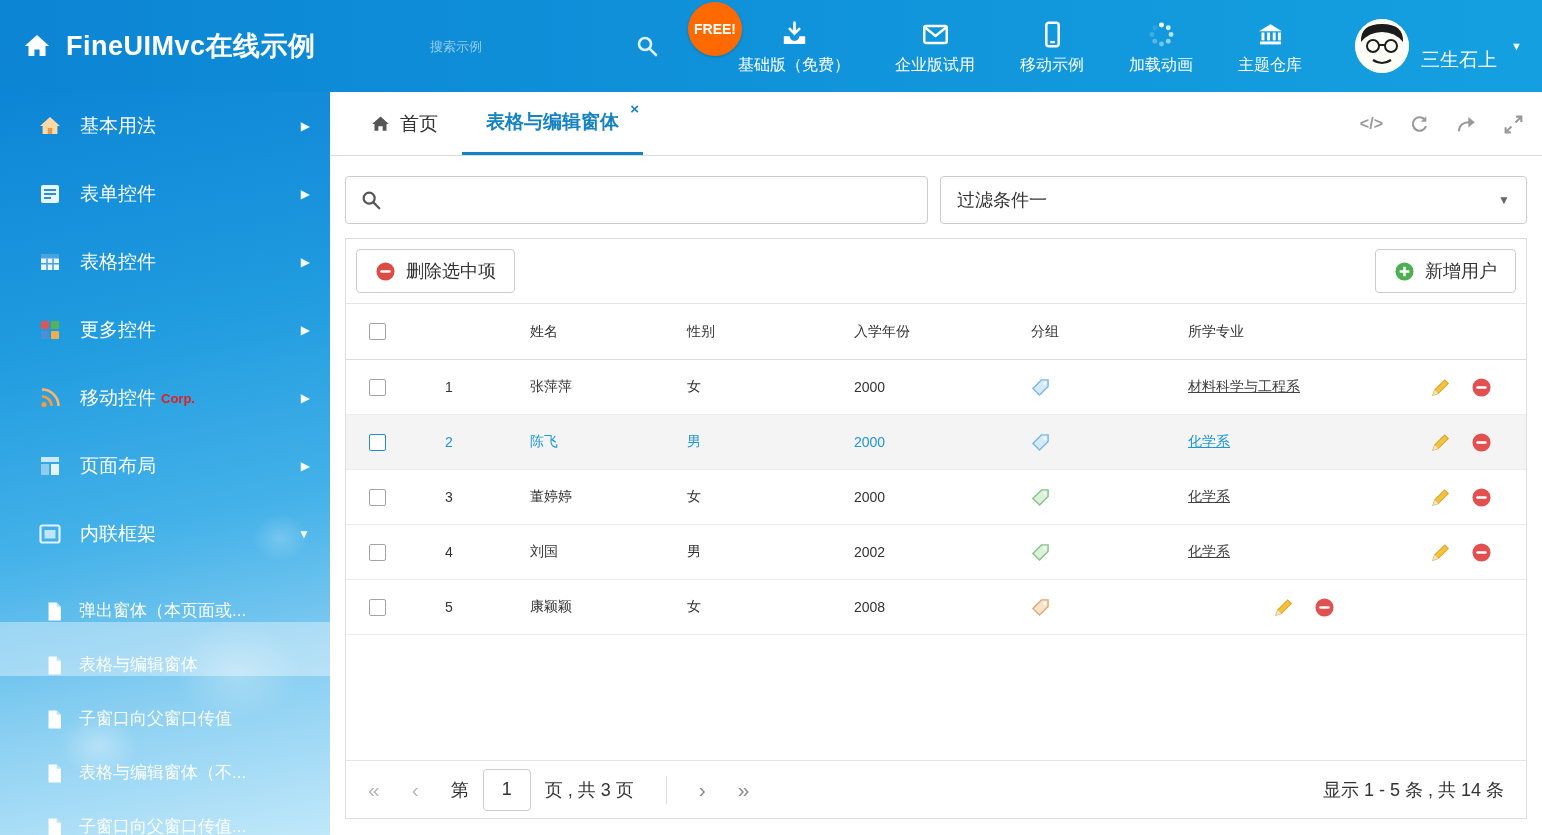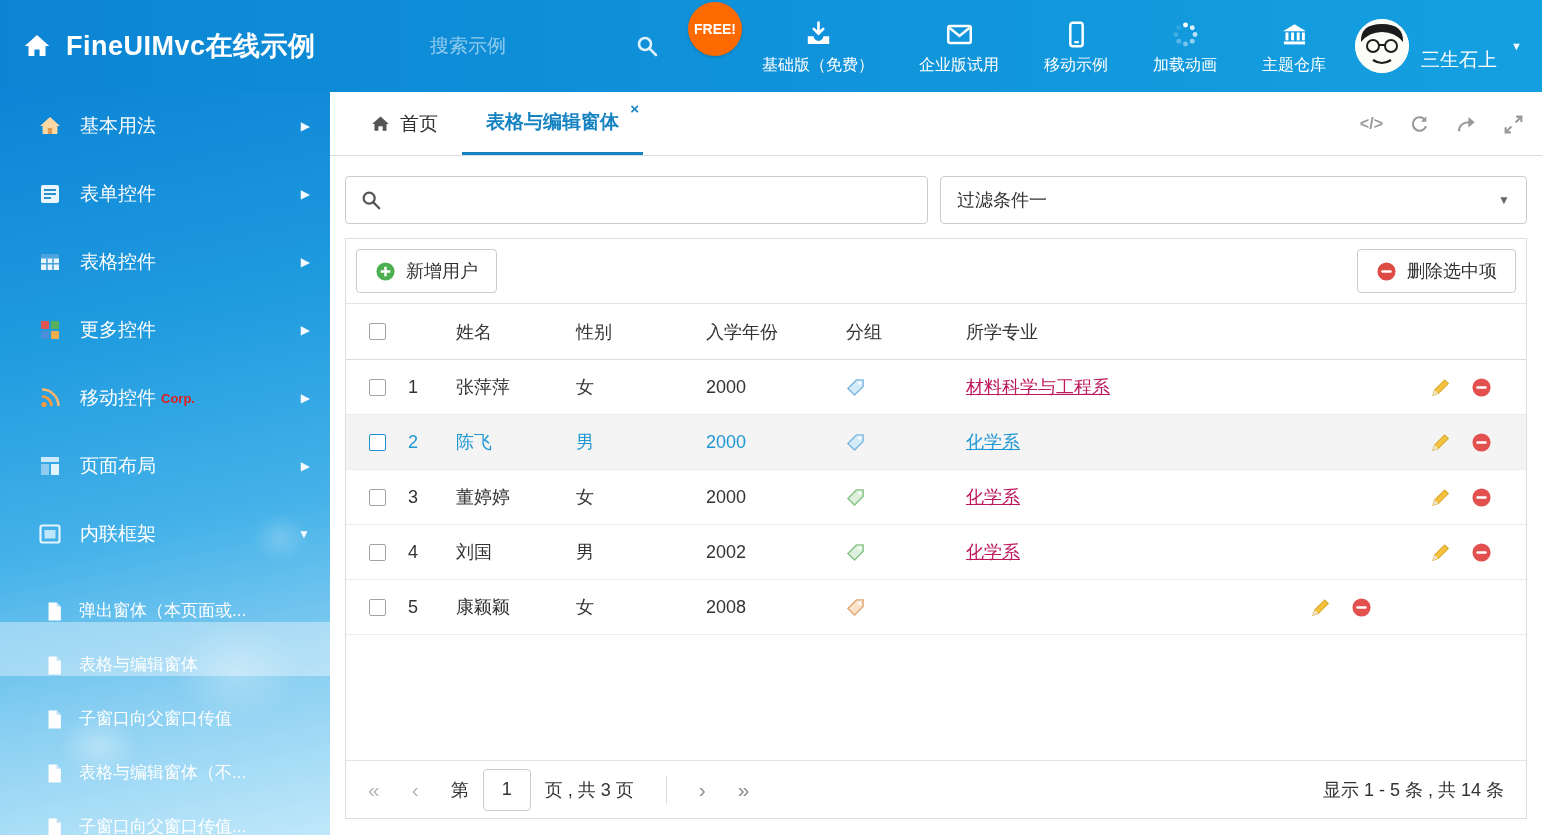--- a/index.html
+++ b/index.html
@@ -4,24 +4,24 @@
 <title>FineUIMvc</title>
 <style>
   * { margin:0; padding:0; box-sizing:border-box; }
   html,body { width:1542px; height:835px; overflow:hidden; font-family:"Liberation Sans",sans-serif; background:#fff; }
 
   
   .header { position:relative; height:92px; background:linear-gradient(90deg,#0c85d4,#14a0e0); display:flex; align-items:center; color:#fff; }
   .brand { width:330px; display:flex; align-items:center; gap:14px; padding-left:22px; flex:none; }
   .brand-title { font-size:27px; font-weight:bold; letter-spacing:.5px; white-space:nowrap; }
   .hdr-search { display:flex; align-items:center; gap:55px; margin-left:100px; }
-  .hdr-search input { background:transparent; border:none; outline:none; color:#fff; font-size:19px; width:150px; font-family:inherit; }
+  .hdr-search input { background:transparent; border:none; outline:none; color:#fff; font-size:13px; width:150px; font-family:inherit; }
   .hdr-search input::placeholder { color:rgba(255,255,255,.55); }
   .free-badge { position:absolute; left:688px; top:2px; width:54px; height:54px; border-radius:50%; background:#ff6a00; color:#fff; font-size:14px; font-weight:bold; display:flex; align-items:center; justify-content:center; z-index:3; box-shadow:0 1px 3px rgba(0,0,0,.2); }
-  .hdr-nav { position:absolute; left:762px; top:0; height:92px; display:flex; gap:45px; align-items:center; }
+  .hdr-nav { position:absolute; left:738px; top:0; height:92px; display:flex; gap:45px; align-items:center; }
   .nav-item { display:flex; flex-direction:column; align-items:center; gap:7px; color:#fff; text-decoration:none; cursor:pointer; padding-top:4px; }
   .nav-item .nlabel { font-size:16px; white-space:nowrap; }
   .user { position:absolute; right:20px; top:0; height:92px; display:flex; align-items:center; gap:12px; cursor:pointer; }
   .avatar { width:54px; height:54px; border-radius:50%; background:#fff; overflow:hidden; flex:none; }
   .user-name { font-size:19px;margin-top:28px; }
   .user .caret { font-size:11px; margin-left:2px; }
 
   
   .layout { display:flex; height:743px; }
 
@@ -58,27 +58,27 @@
   .search-box { flex:1; display:flex; align-items:center; border:1px solid #ccc; border-radius:4px; height:48px; padding:0 14px; }
   .search-box input { flex:1; border:none; outline:none; font-size:18px; color:#333; font-family:inherit; }
   .search-box input::placeholder { color:#999; }
   .filter-box { flex:1; display:flex; align-items:center; justify-content:space-between; border:1px solid #ccc; border-radius:4px; height:48px; padding:0 16px; font-size:18px; color:#333; cursor:pointer; }
   .filter-box .caret { color:#666; font-size:12px; }
 
   .grid-panel { flex:1; border:1px solid #ddd; display:flex; flex-direction:column; overflow:hidden; min-height:0; }
   .toolbar { display:flex; justify-content:space-between; padding:10px; border-bottom:1px solid #e5e5e5; flex:none; }
   .btn { display:flex; align-items:center; gap:10px; border:1px solid #ccc; border-radius:4px; background:#fff; height:44px; padding:0 18px; font-size:18px; color:#333; cursor:pointer; font-family:inherit; }
 
-  .thead, .trow { display:grid; grid-template-columns:62px 38px 130px 130px 140px 120px 1fr 120px; align-items:center; font-size:18px; color:#333; }
+  .thead, .trow { display:grid; grid-template-columns:62px 38px 130px 130px 140px 120px 1fr 120px; align-items:center; font-size:14px; color:#333;gap:37px; }
   .thead { height:56px; border-bottom:1px solid #ddd; }
   .trow { height:55px; border-bottom:1px solid #ececec; }
   .cell-cb { display:flex; justify-content:center; }
   .cb { width:17px; height:17px; border:1px solid #a3a3a3; border-radius:2px; background:#fff; cursor:pointer; }
   .cell-name { padding-left:10px; }
-  .major { text-decoration:underline; cursor:pointer; color:#be185d; }
+  .major { text-decoration:underline; cursor:pointer; color:#404040; }
   .cell-actions { display:flex; justify-content:flex-end; align-items:center; gap:20px; padding-right:34px; }
   .cell-actions span { cursor:pointer; display:flex; }
   .trow[data-selected="true"] { background:#f4f4f4; color:#1e97d4; }
   .trow[data-selected="true"] .major { color:#1e97d4; }
   .trow[data-selected="true"] .cb { border-color:#1e8fd0; }
 
   .tagcell { display:flex; }
   .tag-body { fill:#d4ebfa; stroke:#7cb8de; }
   .tagcell[data-color="blue"] .tag-body { fill:#d4ebfa; stroke:#7cb8de; }
   .tagcell[data-color="green"] .tag-body { fill:#dcf0dc; stroke:#86c386; }
@@ -389,34 +389,34 @@
           <span class="caret">▼</span>
         </div>
       </div>
 
       <div class="grid-panel">
 
         <div class="toolbar">
           <button class="btn">
             <span style="display:flex;">
               <svg width="21" height="21" viewBox="0 0 20 20">
-                  <circle cx="10" cy="10" r="8.6" fill="#4caf50"></circle>
-                  <path d="M10 5.4 v9.2 M5.4 10 h9.2" stroke="#fff" stroke-width="2.4"></path>
-                </svg>
-            </span>
-            <span>新增用户</span>
+                  <circle cx="10" cy="10" r="8.6" fill="#dd4b44"></circle>
+                  <rect x="5" y="8.8" width="10" height="2.5" rx="1.2" fill="#fff"></rect>
+                </svg>
+            </span>
+            <span>删除选中项</span>
           </button>
           <button class="btn">
             <span style="display:flex;">
               <svg width="21" height="21" viewBox="0 0 20 20">
-                  <circle cx="10" cy="10" r="8.6" fill="#dd4b44"></circle>
-                  <rect x="5" y="8.8" width="10" height="2.5" rx="1.2" fill="#fff"></rect>
-                </svg>
-            </span>
-            <span>删除选中项</span>
+                  <circle cx="10" cy="10" r="8.6" fill="#4caf50"></circle>
+                  <path d="M10 5.4 v9.2 M5.4 10 h9.2" stroke="#fff" stroke-width="2.4"></path>
+                </svg>
+            </span>
+            <span>新增用户</span>
           </button>
         </div>
 
         <div class="thead">
           <div class="cell-cb">
               <span class="cb"></span>
             </div>
           <div></div>
           <div class="cell-name">姓名</div>
           <div>性别</div>

